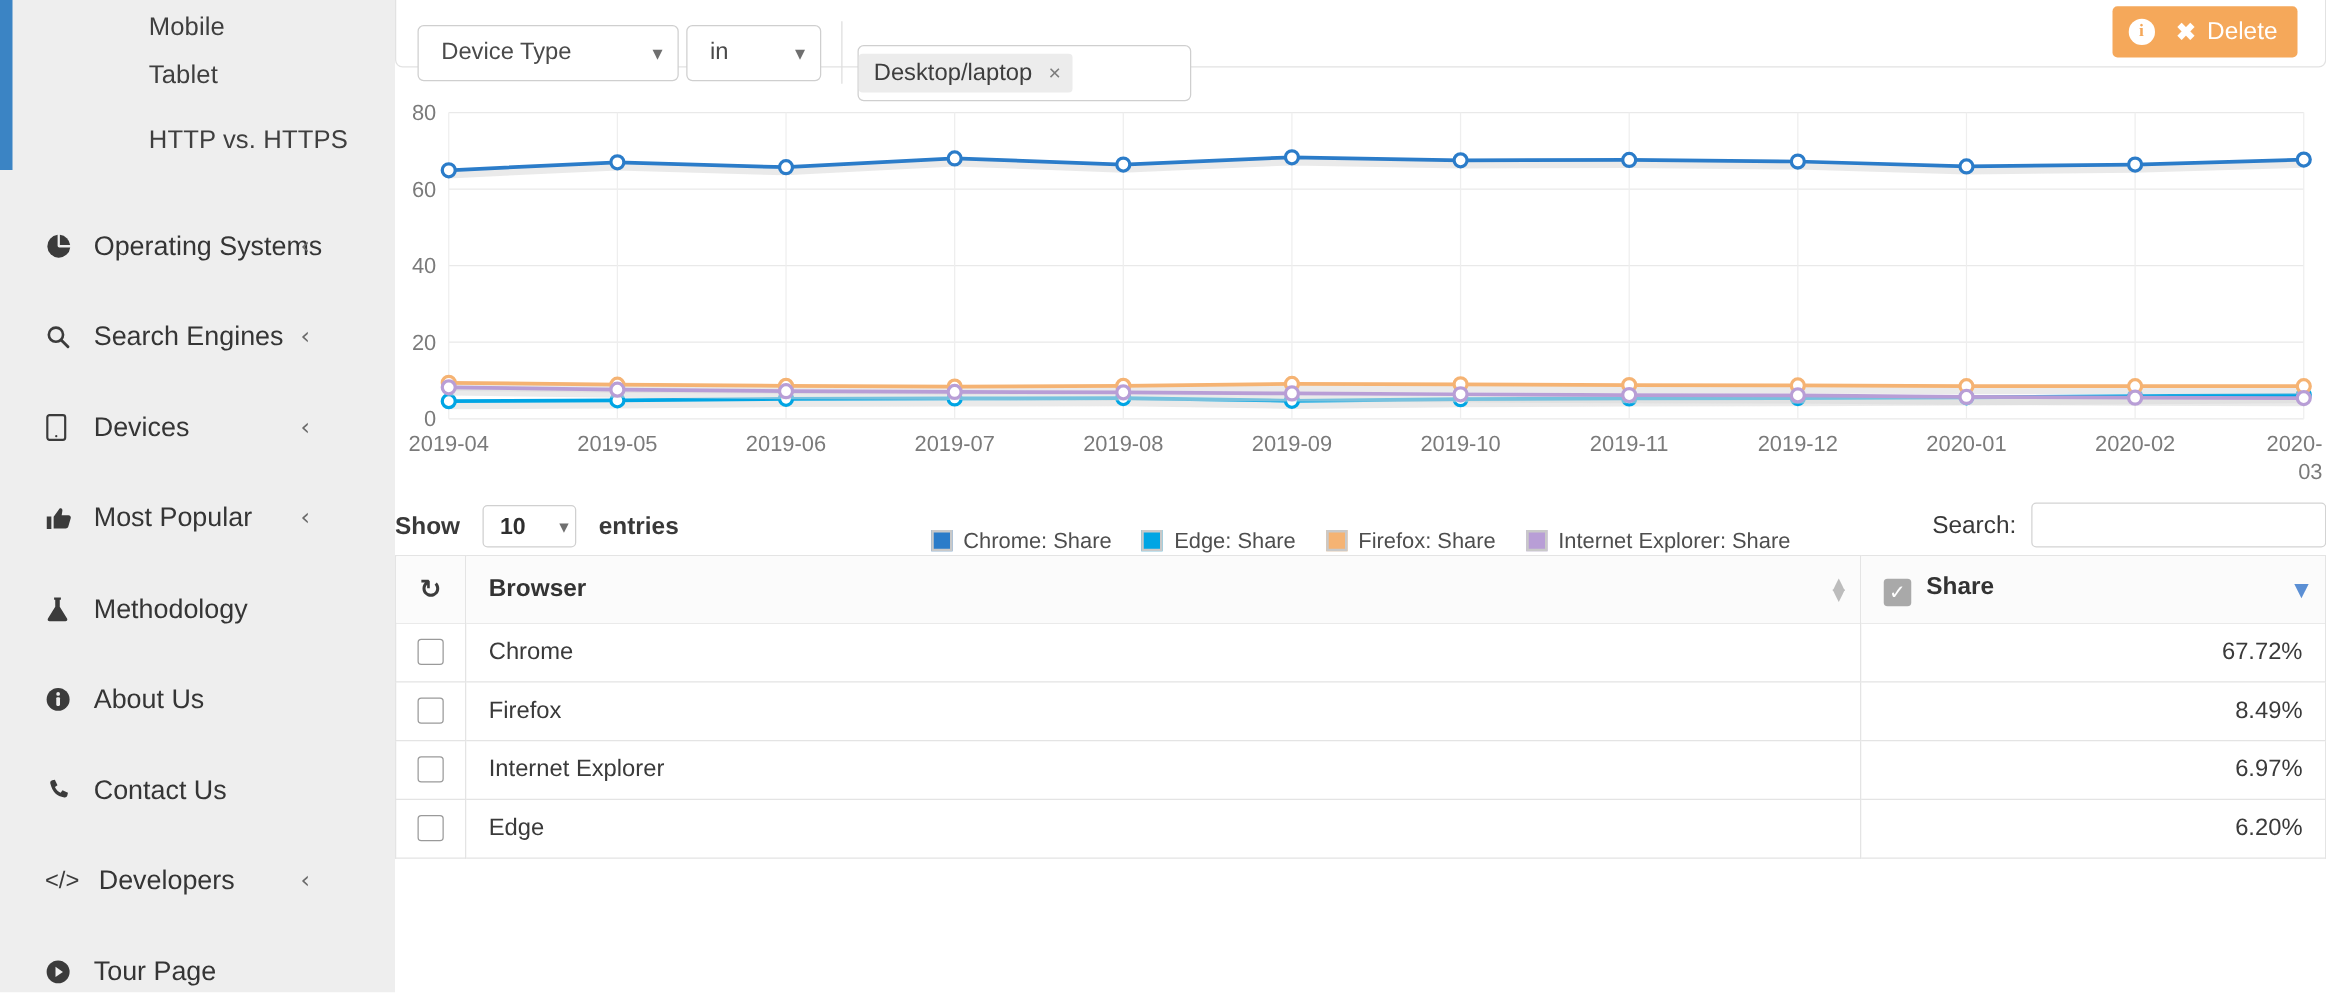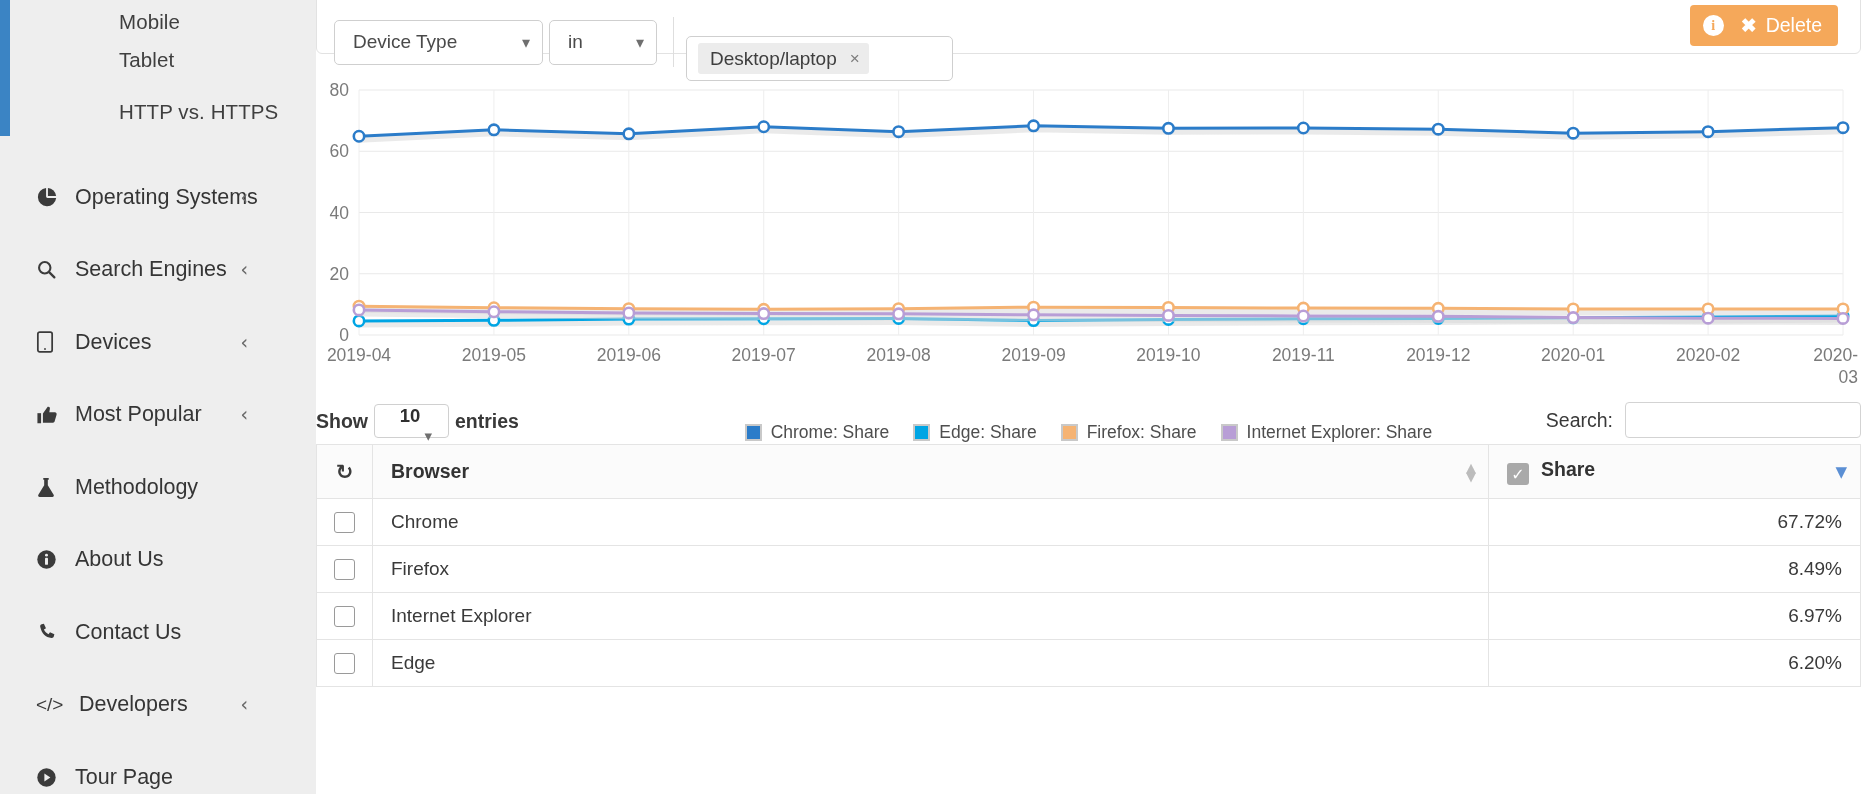--- a/index.html
+++ b/index.html
@@ -104,21 +104,20 @@
     width: 1px; height: 50px;
     background: #dedede;
     margin: 0 12px 0 16px;
   }
   #tokenbox {
     width: 267px; height: 45px;
     border: 1px solid #cfcfcf;
     border-radius: 5px;
     background: #fff;
     display: flex; align-items: center;
-    padding-left: 11px;
     margin-top: 33px;
   }
   .token {
     background: #ececec;
     border-radius: 3px;
     height: 31px;
     display: flex; align-items: center;
     padding: 0 9px 0 12px;
     font-size: 19px;
     color: #3e3e3e;
@@ -190,29 +189,28 @@
     position: absolute;
     left: 0; top: 400px;
     width: 1545px; height: 45px;
   }
   #show-entries {
     position: absolute; left: 0; top: 4px;
     display: flex; align-items: center;
     font-size: 19.5px; font-weight: bold; color: #393939; justify-content: center;
   }
   #len-select {
-    height: 34px; margin: 0 6px;
+    height: 34px; margin: 0 18px;
     border: 1px solid #d0d0d0; border-radius: 4px;
     background: #fff;
     display: flex; align-items: center;
-    padding: 0 16px 0 13px;
+    padding: 0 5px 0 13px;
     font-weight: bold; font-size: 18.5px; color: #2f2f2f;
     min-width: 75px;
     cursor: pointer;
-    flex-direction: column;
   }
   #len-select .chev { margin-left: auto; padding-left: 14px; font-size: 15px; color: #6f6f6f; font-weight: normal; font-family: "DejaVu Sans", sans-serif; }
   #search-wrap {
     position: absolute; right: 0; top: 2px;
     display: flex; align-items: center;
   }
   #search-label { font-size: 19.5px; font-weight: normal; color: #393939; margin-right: 12px; }
   #search-input {
     width: 236px; height: 36px;
     border: 1px solid #d3d3d3; border-radius: 4px;

